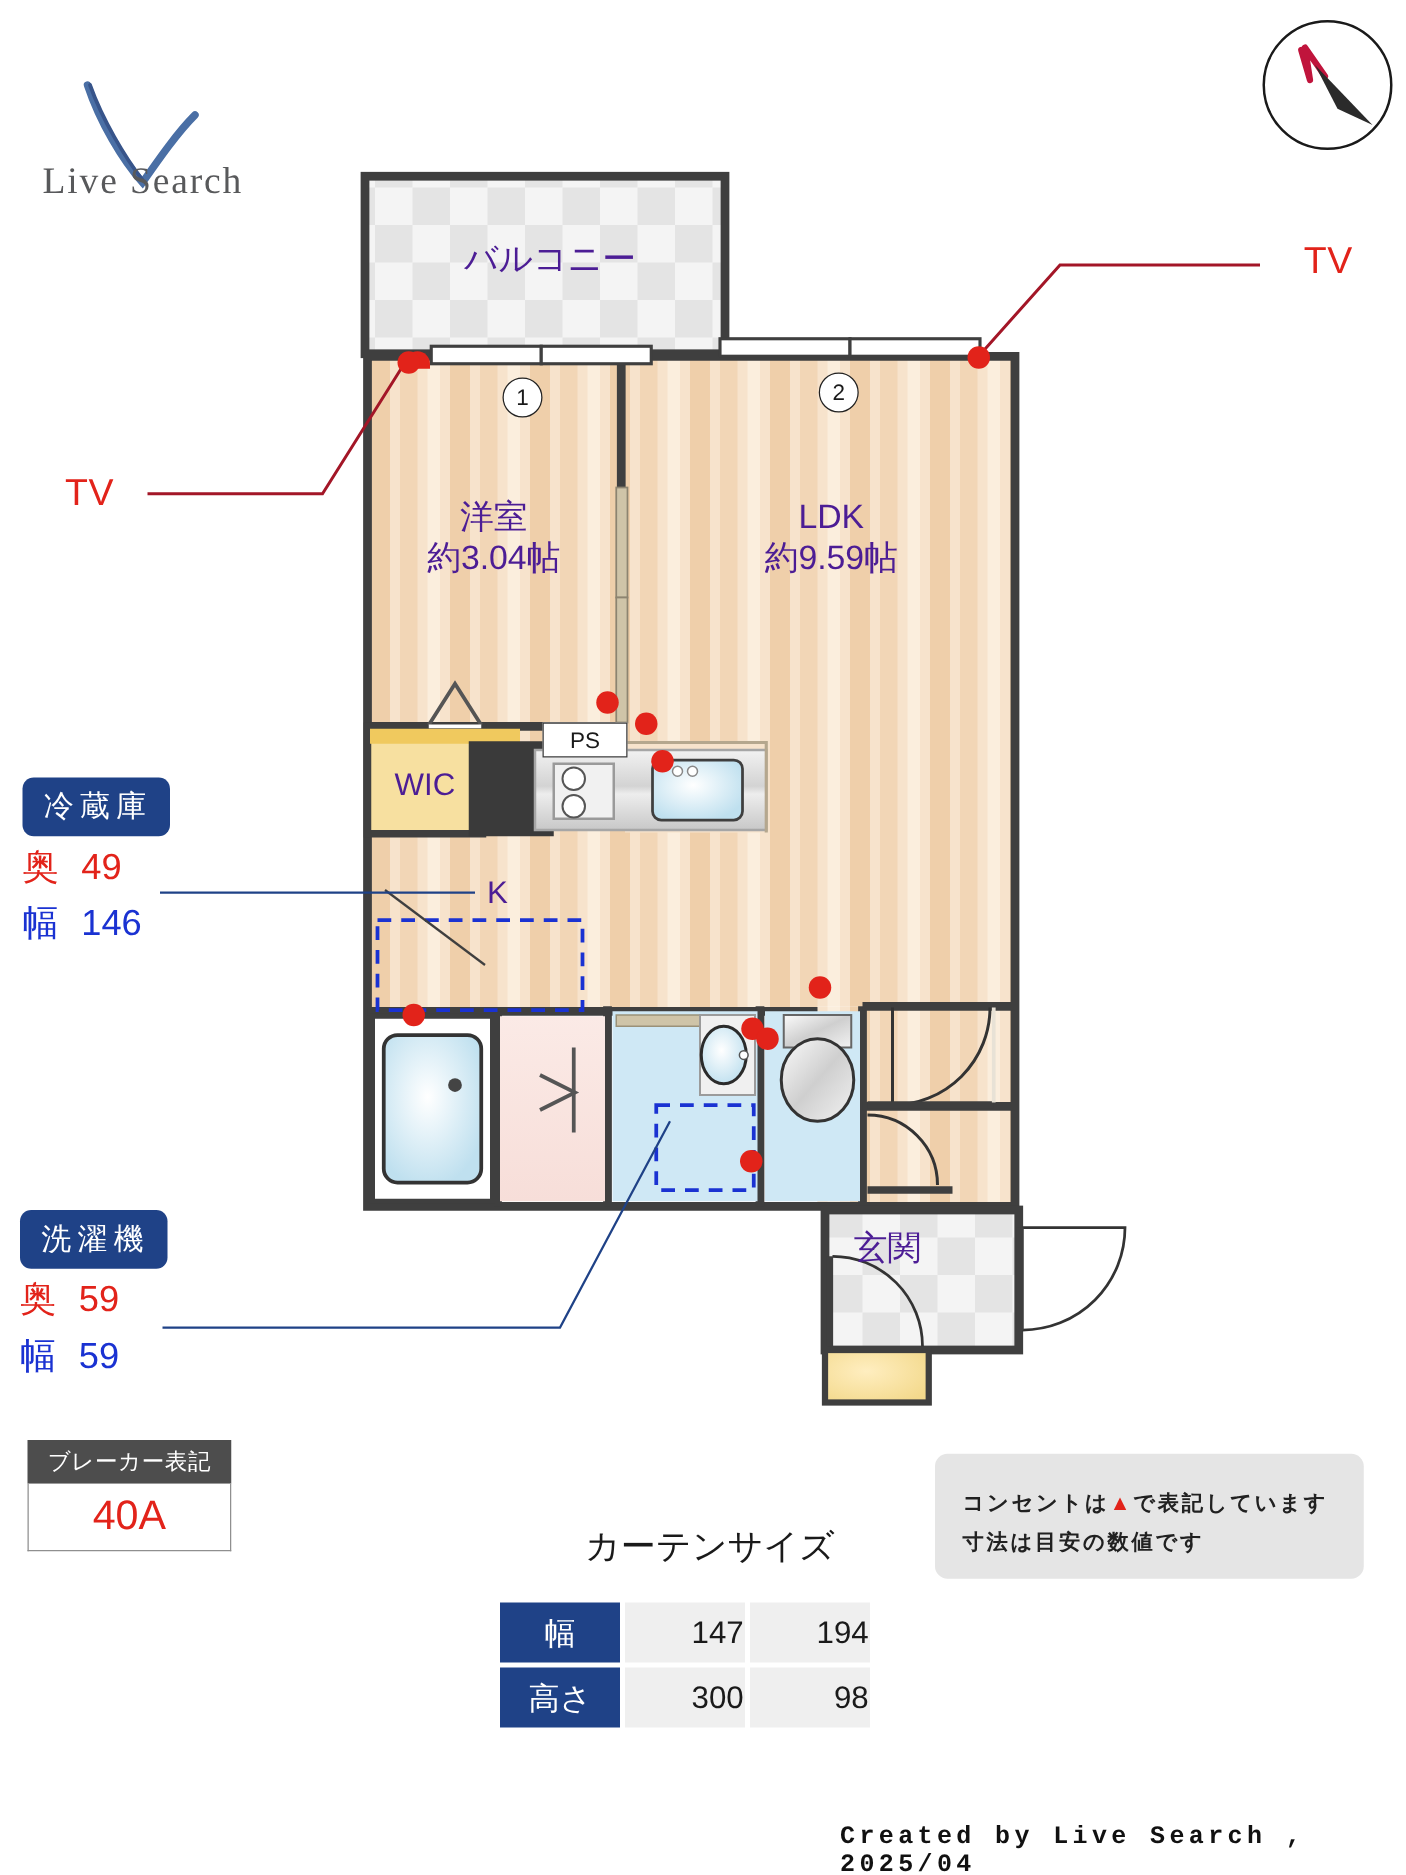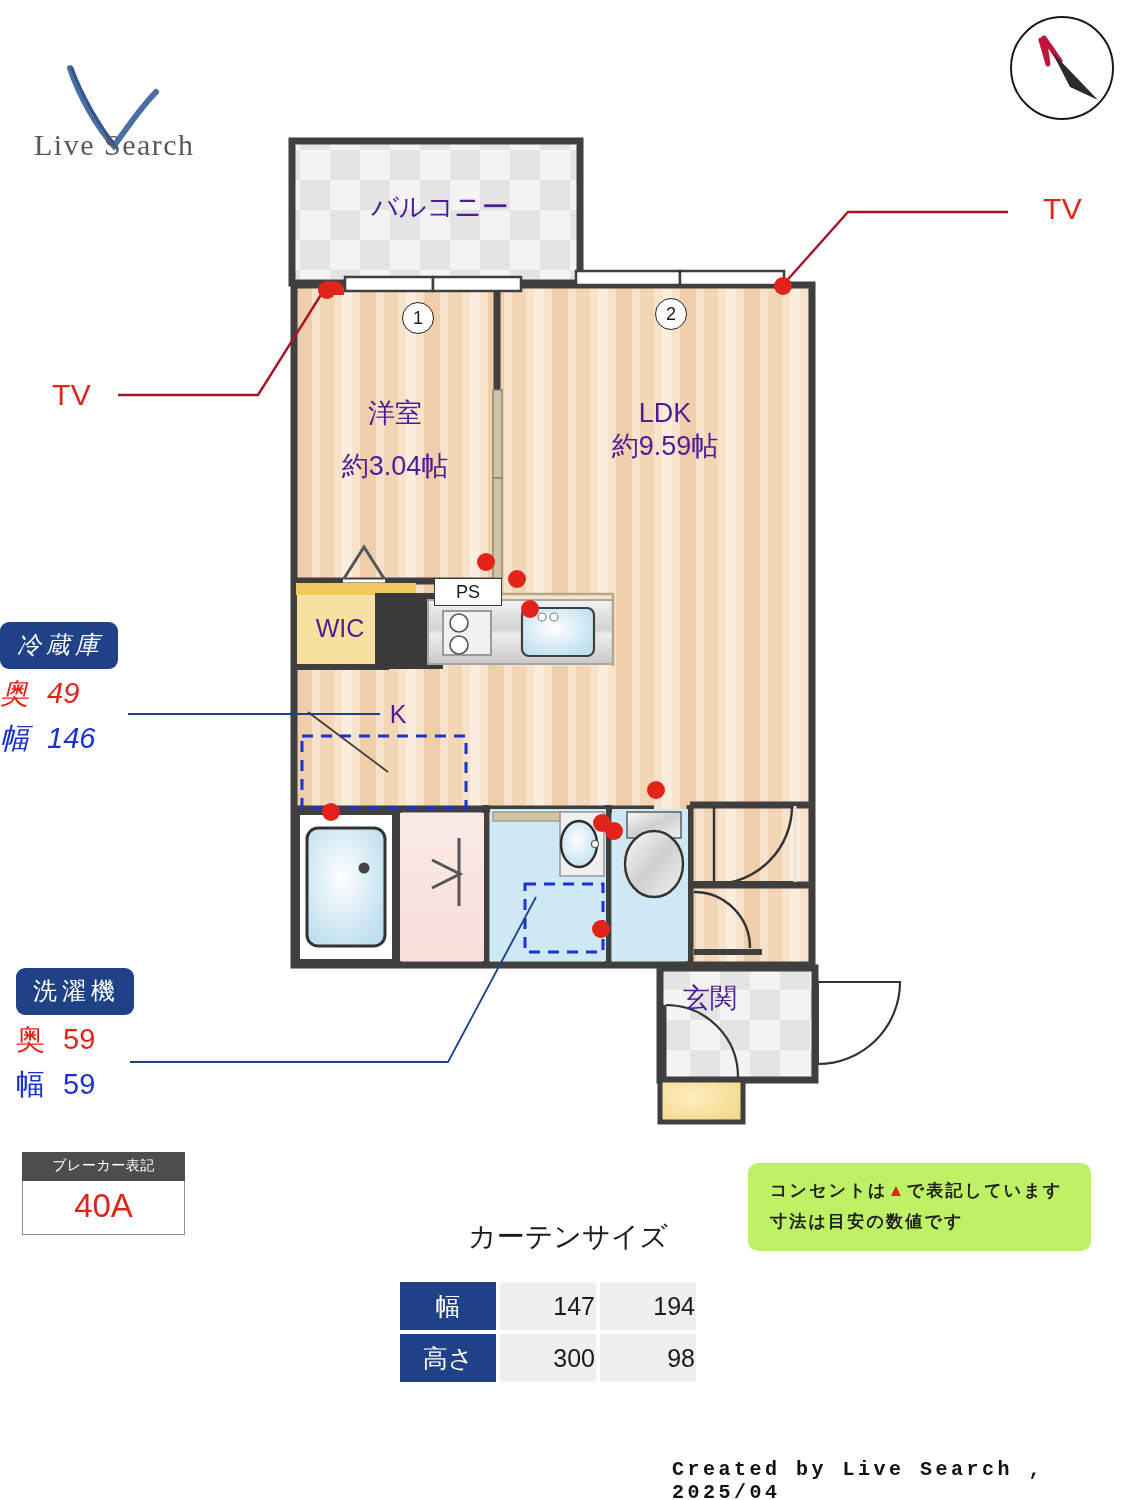--- a/index.html
+++ b/index.html
@@ -66,35 +66,35 @@
   .appl-row { font-size: 29px; white-space: nowrap; margin-top: 5px; }
   .appl-row .k-depth { color: #e2231a; }
   .appl-row .k-width { color: #1a32d2; }
   .appl-row .v-depth { color: #e2231a; margin-left: 18px; }
   .appl-row .v-width { color: #1a32d2; margin-left: 18px; }
 
   
   #breaker { left: 22px; top: 1152px; width: 163px; }
   #breaker .bk-head {
     background: #4d4d4d; color: #ffffff;
-    font-size: 14px; text-align: center;
+    font-size: 18px; text-align: center;
     padding: 5px 0 6px 0; letter-spacing: 0.5px;
   }
   #breaker .bk-body {
     border: 1.5px solid #8f8f8f; border-top: none;
     background: #fff; color: #e2231a;
     font-size: 33px; text-align: center;
     padding: 6px 0 9px 0;
   }
 
   
   #note {
     left: 748px; top: 1163px; width: 343px;
-    background: #bef264; border-radius: 10px;
-    padding: 12px 0 13px 22px; box-sizing: border-box;
+    background: #e5e5e5; border-radius: 10px;
+    padding: 24px 0 13px 22px; box-sizing: border-box;
     color: #212121; font-size: 17px; letter-spacing: 2.2px;
     line-height: 1.85; font-weight: bold;
   }
   #note .dot { color: #e2231a; }
 
   
   #curtain-title {
     left: 468px; top: 1218px;
     font-size: 28px; color: #1a1a1a; font-family: Liberation Serif, serif;
   }
@@ -338,37 +338,37 @@
     <circle cx="601" cy="929" r="9"></circle>
   </g>
 </svg>
 
 <div class="abs room-label rl-big" style="left:340px;top:192px;width:200px;">バルコニー</div>
 
 <div class="abs circle-num" style="left:402px;top:302px;">1</div>
 <div class="abs circle-num" style="left:655px;top:298px;">2</div>
 
 <div class="abs room-label rl-big" style="left:300px;top:398px;width:190px;">洋室</div>
-<div class="abs room-label rl-big" style="left:300px;top:431px;width:190px;margin-top:20px;">約3.04帖</div>
+<div class="abs room-label rl-big" style="left:300px;top:431px;width:190px;">約3.04帖</div>
 
 <div class="abs room-label rl-big" style="left:570px;top:398px;width:190px;">LDK</div>
 <div class="abs room-label rl-big" style="left:570px;top:431px;width:190px;">約9.59帖</div>
 
 <div class="abs room-label rl-mid" style="left:294px;top:614px;width:92px;">WIC</div>
 
 <div class="abs ps-box" style="left:434px;top:578px;width:66px;height:26px;">PS</div>
 
 <div class="abs room-label rl-mid" style="left:378px;top:700px;width:40px;">K</div>
 
 <div class="abs room-label rl-big" style="left:660px;top:983px;width:100px;">玄関</div>
 
 <div class="abs tv-label" style="left:52px;top:378px;">TV</div>
 <div class="abs tv-label" style="left:1043px;top:192px;">TV</div>
 
-<div class="abs" style="left:0;top:622px;font-style:italic;">
+<div class="abs" style="left:18px;top:622px;">
   <div class="appl-badge">冷蔵庫</div>
   <div class="appl-row">
     <span class="k-depth">奥</span><span class="v-depth">49</span>
   </div>
   <div class="appl-row">
     <span class="k-width">幅</span><span class="v-width">146</span>
   </div>
 </div>
 
 <div class="abs" style="left:16px;top:968px;">

